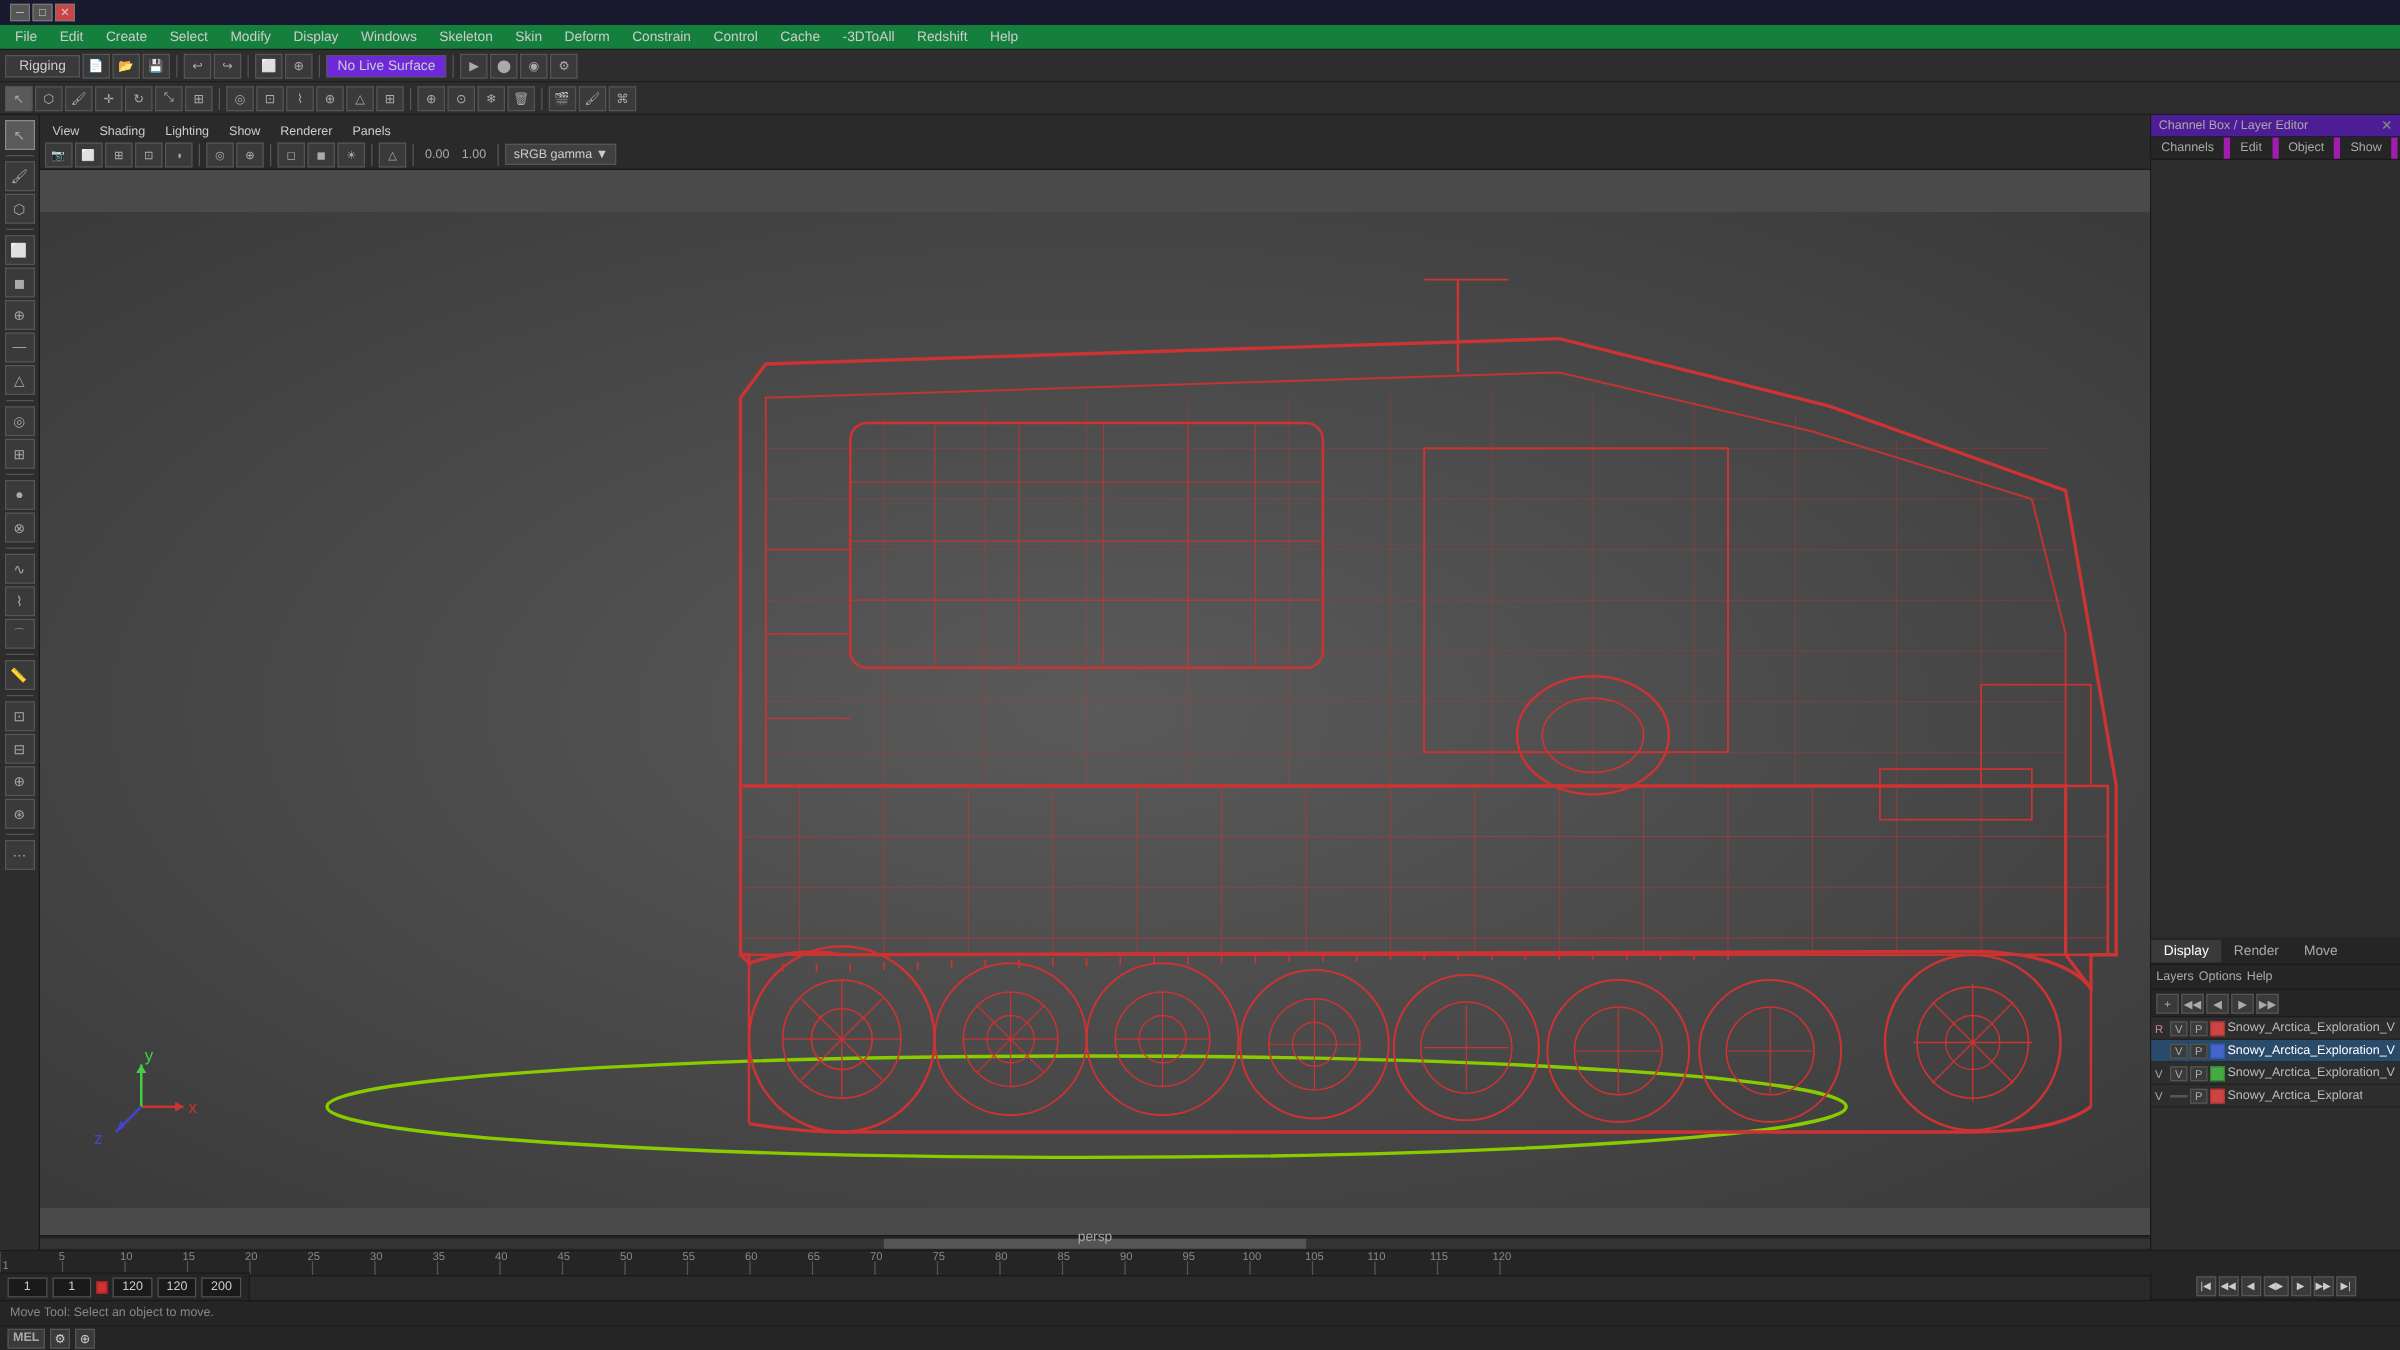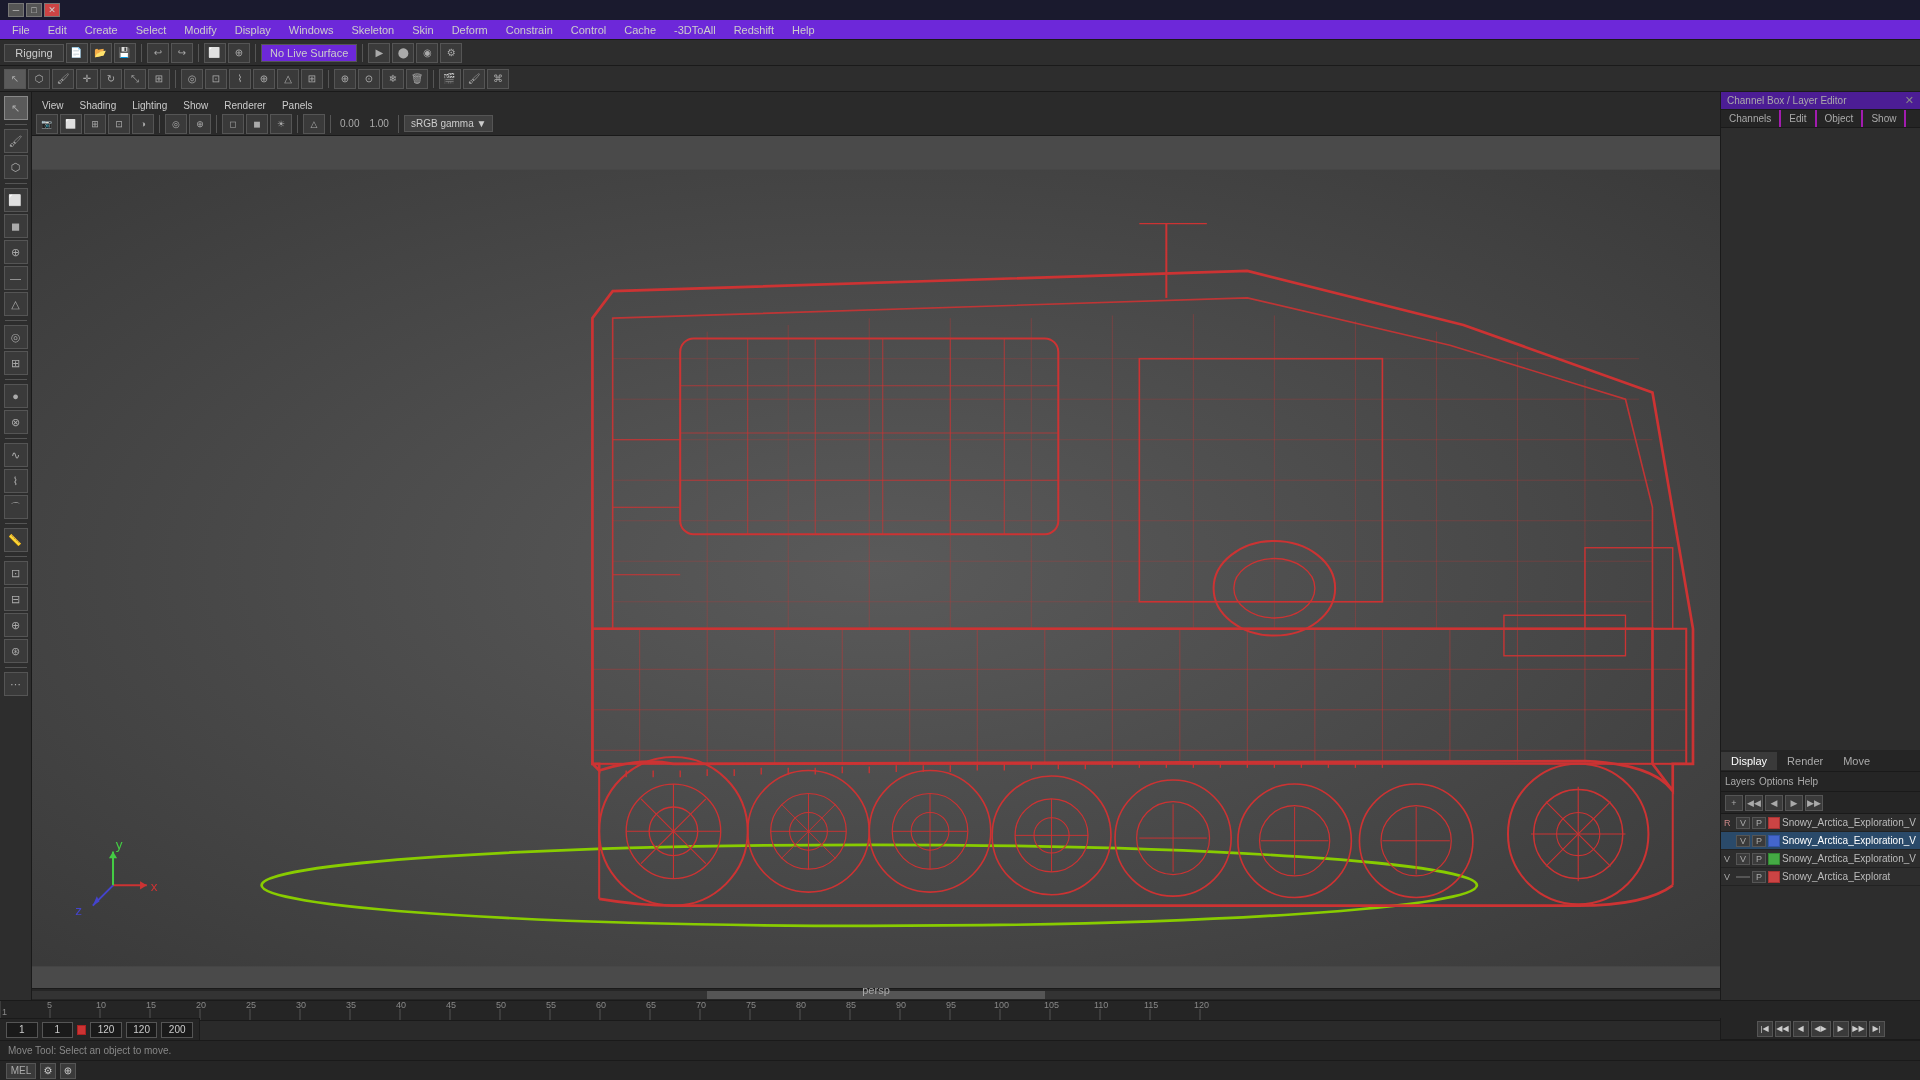--- a/index.html
+++ b/index.html
@@ -49,21 +49,21 @@
       cursor: pointer;
     }
 
     
     #menu-bar {
       position: absolute;
       top: 20px;
       left: 0;
       width: 100%;
       height: 20px;
-      background: #6d28d9;
+      background: #15803d;
       display: flex;
       align-items: center;
       padding: 0 4px;
       gap: 2px;
       border-bottom: 1px solid #1a1a1a;
     }
     .menu-item {
       padding: 2px 8px;
       font-size: 11px;
       color: #cccccc;
@@ -262,21 +262,21 @@
     #channel-tabs {
       display: flex;
       background: #252525;
       border-bottom: 1px solid #1a1a1a;
     }
     .channel-tab {
       padding: 3px 8px;
       font-size: 10px;
       color: #aaa;
       cursor: pointer;
-      border-right: 2px solid #a21caf;
+      border-right: 5px solid #a21caf;
       text-align: center;
     }
     #channel-body {
       flex: 1;
       background: #2d2d2d;
     }
     #layers-list {
       background: #2d2d2d;
     }
     .layer-row {
@@ -964,21 +964,21 @@
 <div id="frame-range" style="position:absolute;bottom:20px;right:0;width:200px;height:20px;background:#252525;display:flex;align-items:center;padding:0 4px;gap:3px;border-left:1px solid #1a1a1a;border-top:1px solid #1a1a1a;font-size:10px;color:#aaa;">
   <span style="font-size:10px;color:#888;padding:0 4px;background:#1a1a1a;border:1px solid #444;">No Anim Layer</span>
   <span style="font-size:10px;color:#888;padding:0 4px;background:#1a1a1a;border:1px solid #444;flex:1;text-align:center;">No Character Set</span>
 </div>
 
 <div id="help-bar" style="position:absolute;bottom:20px;left:0;right:200px;height:20px;background:#252525;display:flex;align-items:center;padding:0 8px;border-top:1px solid #1a1a1a;font-size:10px;color:#888;">
   <span>Move Tool: Select an object to move.</span>
 </div>
 
 <div id="status-bar" style="position:absolute;bottom:0;left:0;right:0;height:20px;background:#252525;display:flex;align-items:center;padding:0 6px;gap:4px;border-top:1px solid #1a1a1a;">
-  <div style="width:30px;height:16px;background:#3a3a3a;border:1px solid #555;display:flex;align-items:center;justify-content:center;font-size:10px;font-weight:normal;color:#aaa;cursor:pointer;">MEL</div>
+  <div style="width:30px;height:16px;background:#3a3a3a;border:1px solid #555;display:flex;align-items:center;justify-content:center;font-size:10px;font-weight:bold;color:#aaa;cursor:pointer;">MEL</div>
   <div style="width:16px;height:16px;background:#3a3a3a;border:1px solid #555;display:flex;align-items:center;justify-content:center;font-size:10px;cursor:pointer;">⚙</div>
   <div style="width:16px;height:16px;background:#3a3a3a;border:1px solid #555;display:flex;align-items:center;justify-content:center;font-size:10px;cursor:pointer;">⊕</div>
 </div>
 
 <div style="position:absolute;bottom:40px;left:0;width:200px;height:22px;background:#252525;display:flex;align-items:center;padding:0 6px;gap:4px;border-top:1px solid #1a1a1a;border-right:1px solid #1a1a1a;">
   <div style="width:35px;height:16px;background:#1a1a1a;border:1px solid #555;color:#ccc;font-size:10px;display:flex;align-items:center;justify-content:center;">1</div>
   <div style="width:35px;height:16px;background:#1a1a1a;border:1px solid #555;color:#ccc;font-size:10px;display:flex;align-items:center;justify-content:center;">1</div>
   <div style="width:10px;height:10px;background:#cc3333;border:1px solid #aa2222;"></div>
   <div style="width:35px;height:16px;background:#1a1a1a;border:1px solid #555;color:#ccc;font-size:10px;display:flex;align-items:center;justify-content:center;">120</div>
   <div style="width:35px;height:16px;background:#1a1a1a;border:1px solid #555;color:#ccc;font-size:10px;display:flex;align-items:center;justify-content:center;">120</div>

